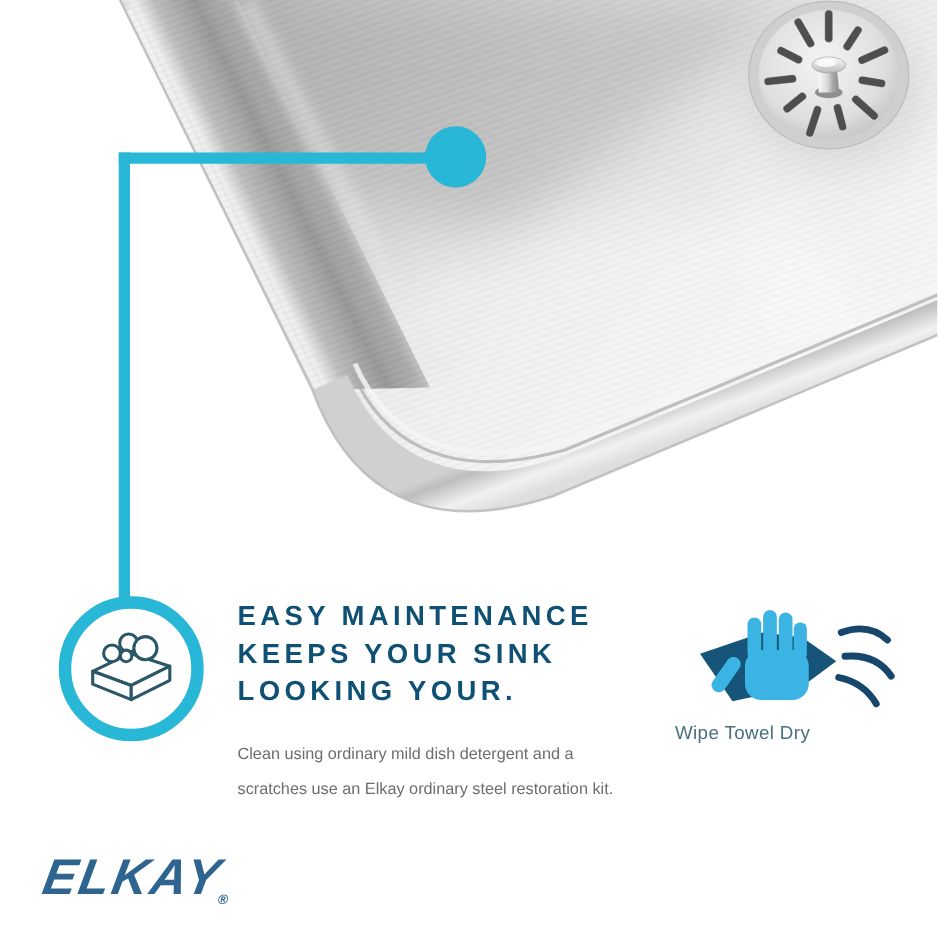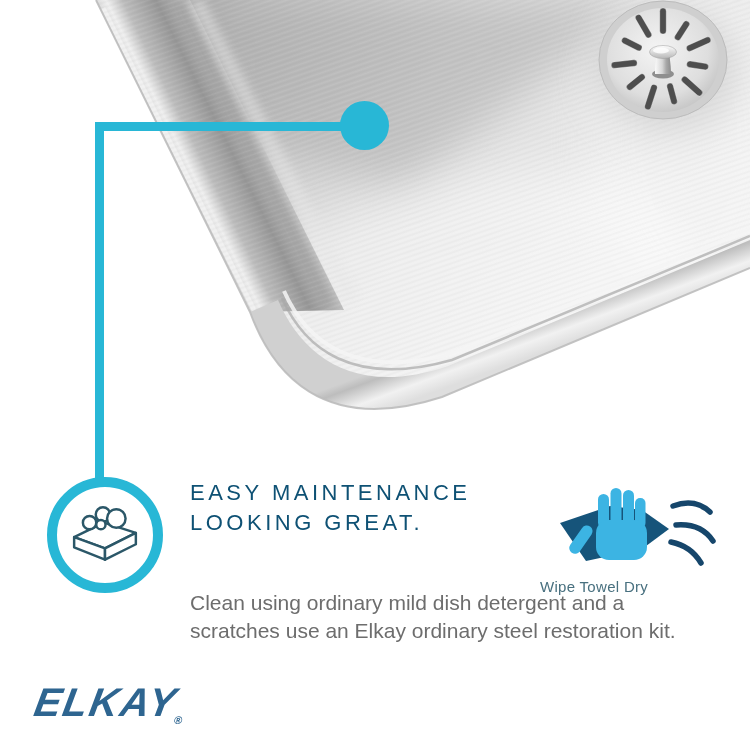--- a/index.html
+++ b/index.html
@@ -19,23 +19,23 @@
   #callout-v{left:95px;top:122px;width:9px;height:360px;}
   #callout-dot{left:340px;top:101px;width:49px;height:49px;border-radius:50%;background:var(--accent);}
   #maintenance-ring{
     left:47px;top:477px;width:116px;height:116px;box-sizing:border-box;
     border:10px solid var(--accent);border-radius:50%;background:#ffffff;
     display:flex;align-items:center;justify-content:center;
   }
 
   
   #heading{left:190px;top:478px;color:var(--heading);
-    font-size:22px;line-height:30px;font-weight:400;letter-spacing:3.5px;}
+    font-size:22px;line-height:30px;font-weight:700;letter-spacing:3.5px;}
   #bodycopy{left:190px;top:589px;color:var(--body-text);
-    font-size:21px;line-height:28px;font-weight:400;}
+    font-size:13px;line-height:28px;font-weight:400;}
 
   
   #wipe-icon{left:552px;top:478px;width:165px;height:100px;}
   #wipe-label{left:540px;top:578px;width:190px;text-align:left;
     color:var(--label);font-size:15px;letter-spacing:.3px;}
   .towel{fill:var(--towel);}
   .hand{fill:var(--hand);}
   .arcs{stroke:var(--motion-arcs);stroke-width:5.5;fill:none;stroke-linecap:round;}
 
   
@@ -165,21 +165,22 @@
       <circle cx="20" cy="19" r="6.5"></circle>
       <circle cx="33" cy="11" r="7"></circle>
       <circle cx="46" cy="15" r="9"></circle>
       <circle cx="31" cy="21" r="4.5"></circle>
     </g>
   </svg>
 </div>
 
 <div id="heading" class="abs">
   <div>EASY MAINTENANCE</div>
-  <div>LOOKING GREAT.</div>
+  <div>KEEPS YOUR SINK</div>
+  <div>LOOKING YOUR.</div>
 </div>
 
 <div id="bodycopy" class="abs">
   <div>Clean using ordinary mild dish detergent and a</div>
   <div>scratches use an Elkay ordinary steel restoration kit.</div>
 </div>
 
 <svg id="wipe-icon" class="abs" viewBox="0 0 165 100" width="165" height="100" aria-hidden="true">
   <path class="towel" d="M8,45 L58,28 L90,32 L117,51 L90,71 L62,77 L34,83 Z"></path>
   <g class="hand">

